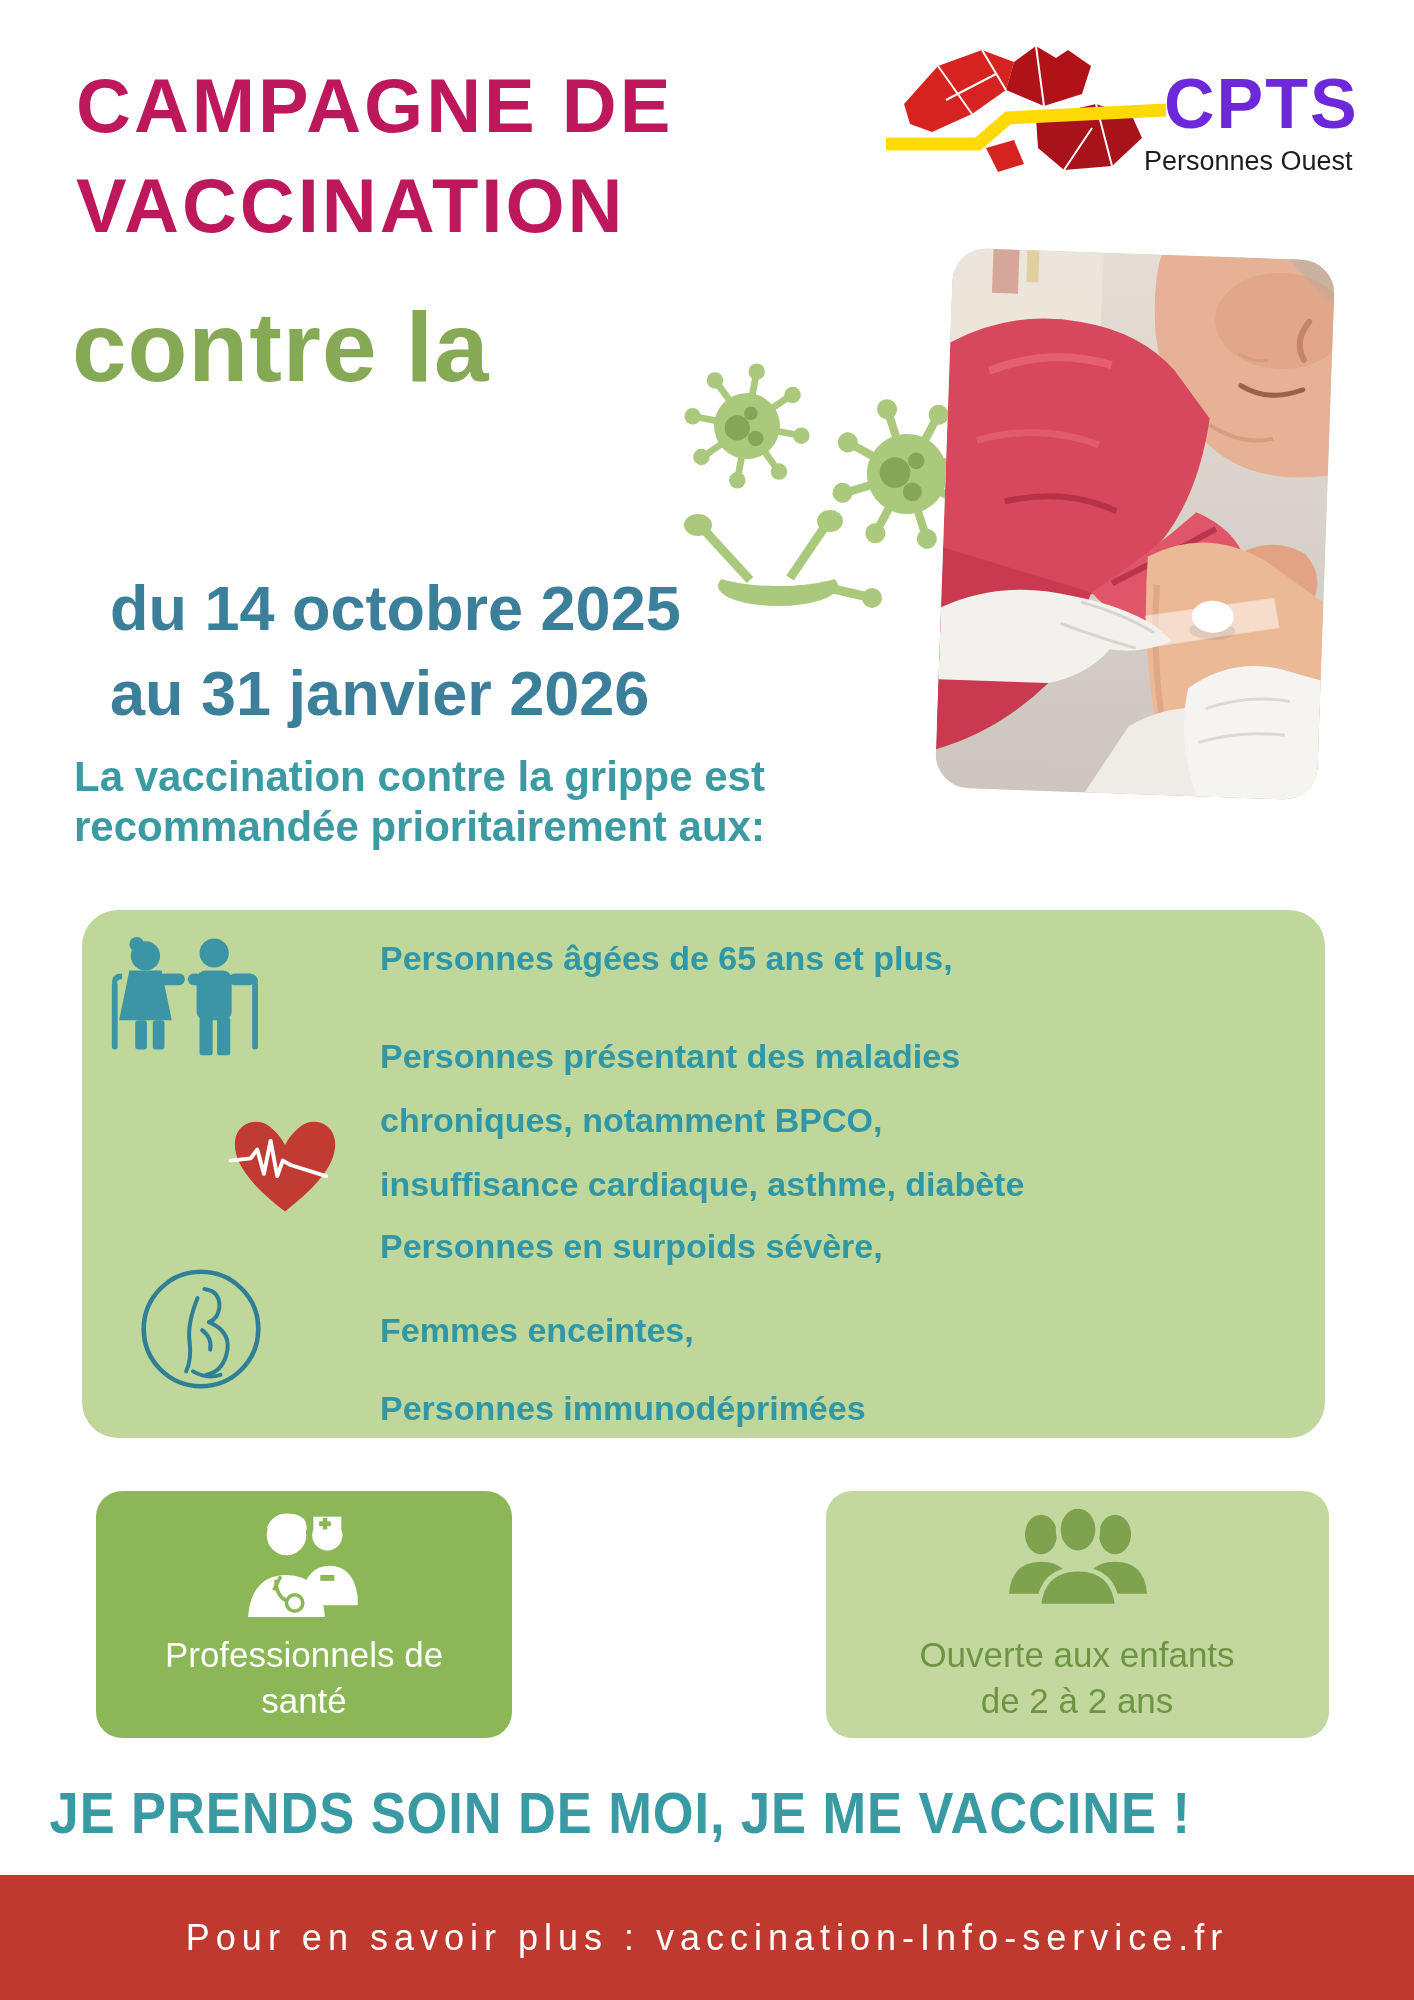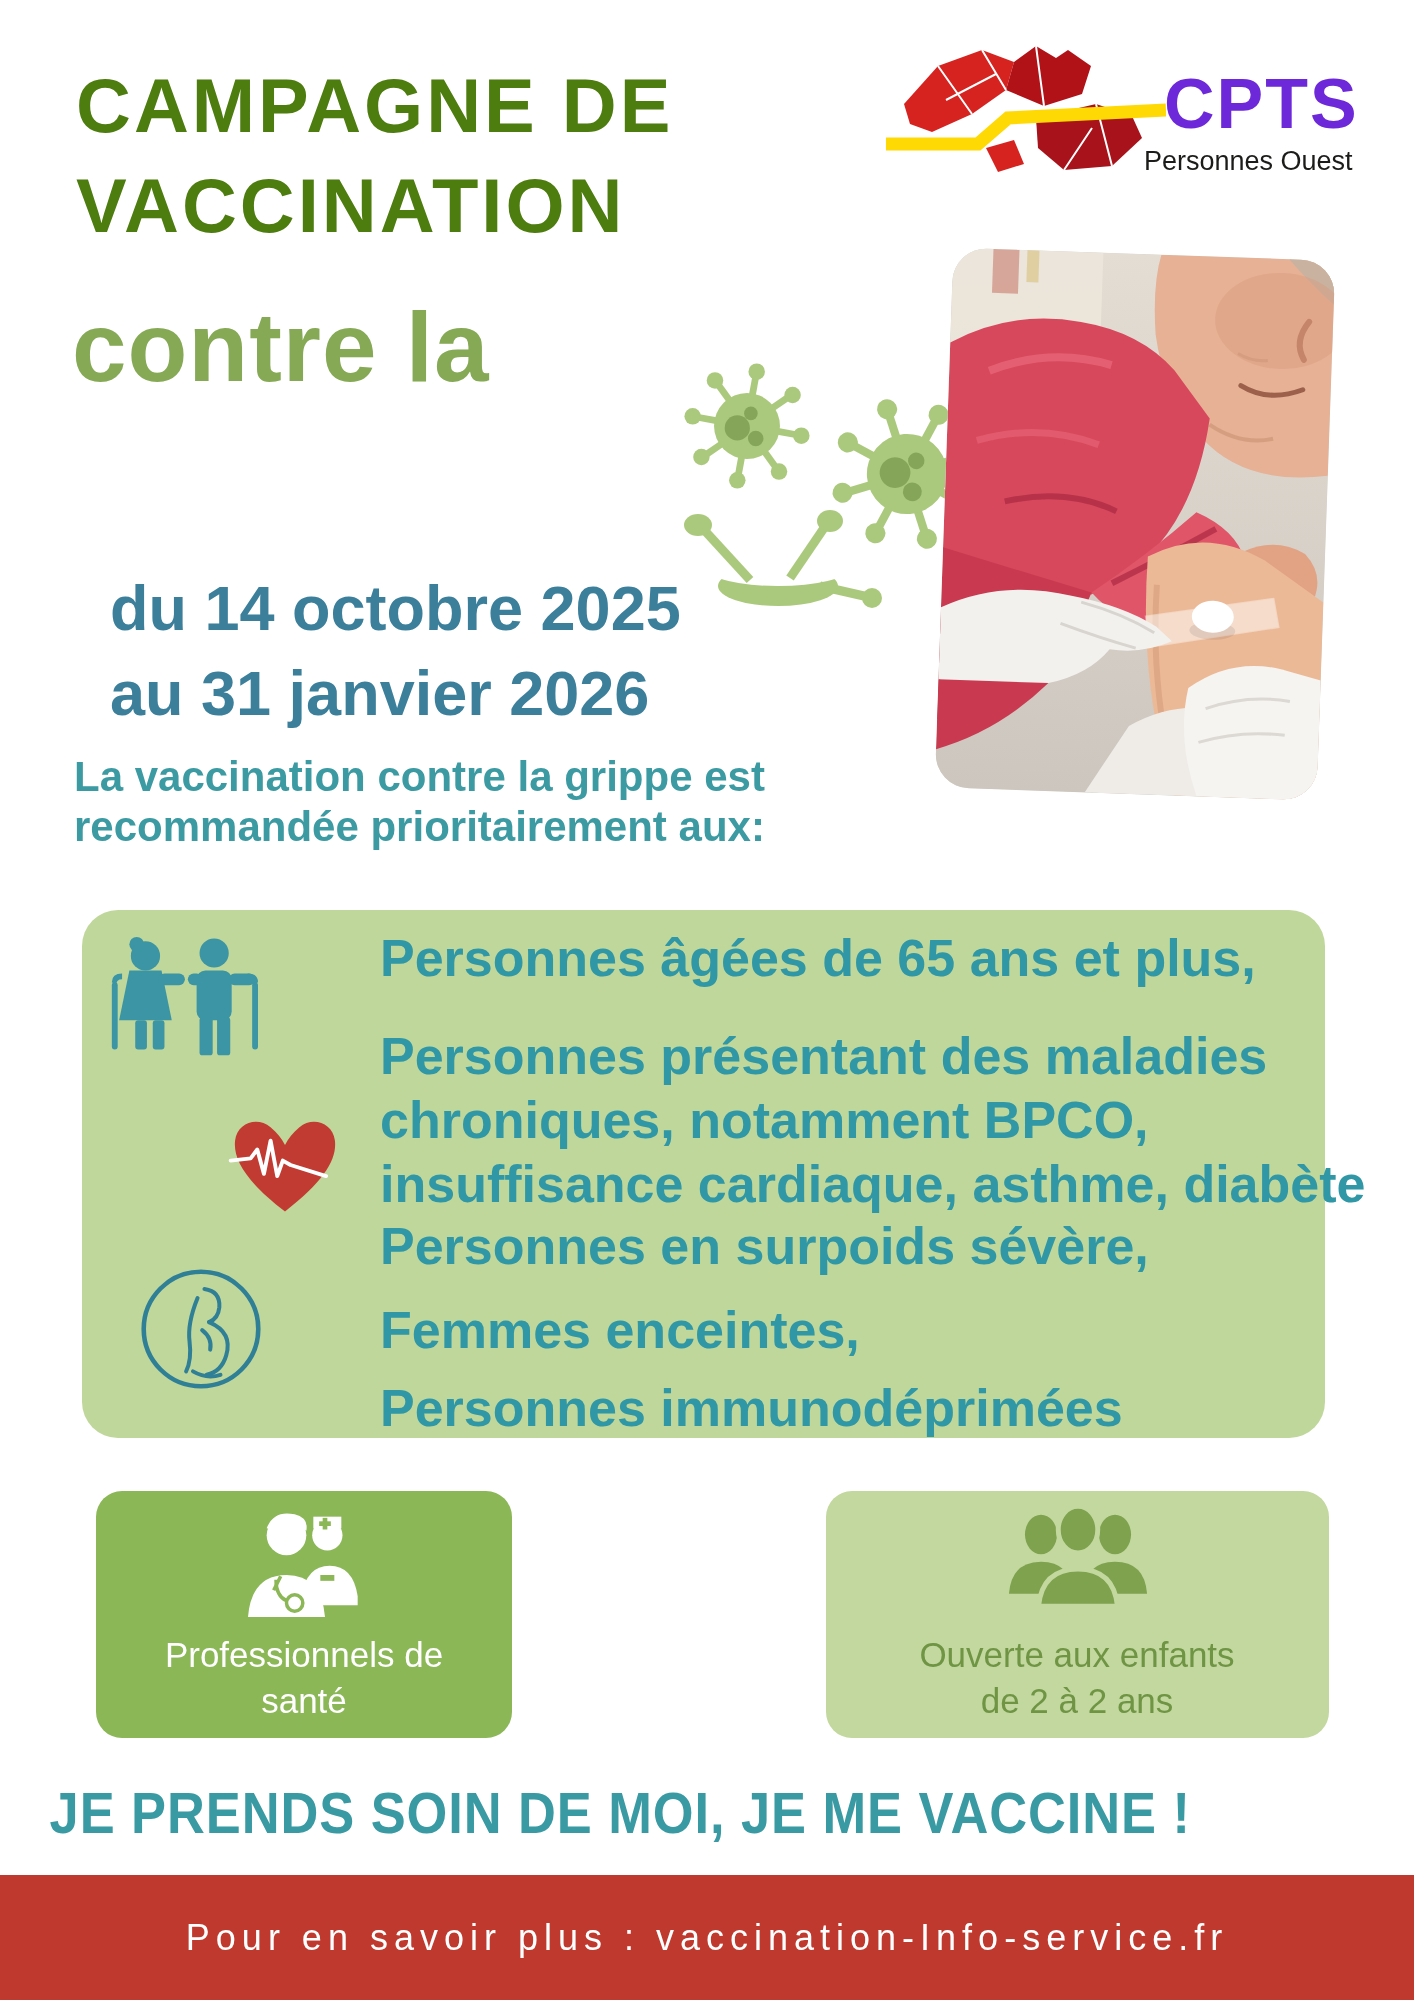--- a/index.html
+++ b/index.html
@@ -2,41 +2,41 @@
 <html><head>
 <meta charset="utf-8">
 <style>
   html,body{margin:0;padding:0;background:#ffffff;}
   .page{position:relative;width:1414px;height:2000px;background:#ffffff;overflow:hidden;
         font-family:"Liberation Sans", sans-serif;}
   .abs{position:absolute;}
 
   
   .main-title{left:76px;top:56px;font-size:76px;line-height:100px;font-weight:bold;
-              color:#4d7c0f;letter-spacing:3px;}
+              color:#be185d;letter-spacing:3px;}
   .green-title{left:72px;top:282px;font-size:98px;line-height:130px;font-weight:bold;
                color:#85a954;letter-spacing:1px;}
   .dates{left:74px;top:566px;font-size:63px;line-height:85px;font-weight:bold;color:#3c7f9b;margin-left:36px;}
   .intro{left:74px;top:752px;font-size:42px;line-height:50px;font-weight:bold;color:#3b9aa2;}
 
   
   .logo-map{left:886px;top:40px;width:280px;height:132px;}
   .logo-acronym{left:1142px;top:64px;font-size:70px;font-weight:bold;color:#6d28d9;letter-spacing:2px;margin-left:22px;}
   .logo-region{left:1144px;top:146px;font-size:27px;color:#1c1c1a;font-weight:400;}
 
   
   .viruses{left:620px;top:258px;width:500px;height:380px;z-index:1;}
 
   
   .photo{left:944px;top:254px;width:382px;height:540px;border-radius:34px;overflow:hidden;
          transform:rotate(2deg);z-index:2;background:#d8d2ca;}
 
   
   .panel{left:82px;top:910px;width:1243px;height:528px;background:#bfd79a;border-radius:36px;}
-  .item{left:380px;width:935px;font-size:52px;font-weight:bold;color:#2f97a5;line-height:48px;}
+  .item{left:380px;width:935px;font-size:34px;font-weight:bold;color:#2f97a5;line-height:48px;}
   .item .ln{white-space:nowrap;}
   .item-multi .ln{line-height:64px;}
   .icon-couple{left:106px;top:926px;width:190px;height:168px;}
   .icon-heart{left:224px;top:1108px;width:122px;height:114px;}
   .icon-pregnant{left:138px;top:1266px;width:126px;height:126px;}
 
   
   .badge-left{left:96px;top:1491px;width:416px;height:247px;background:#8bb757;border-radius:26px;}
   .badge-right{left:826px;top:1491px;width:503px;height:247px;background:#c2d89e;border-radius:26px;}
   .icon-doctor{left:234px;top:1500px;width:140px;height:122px;}

